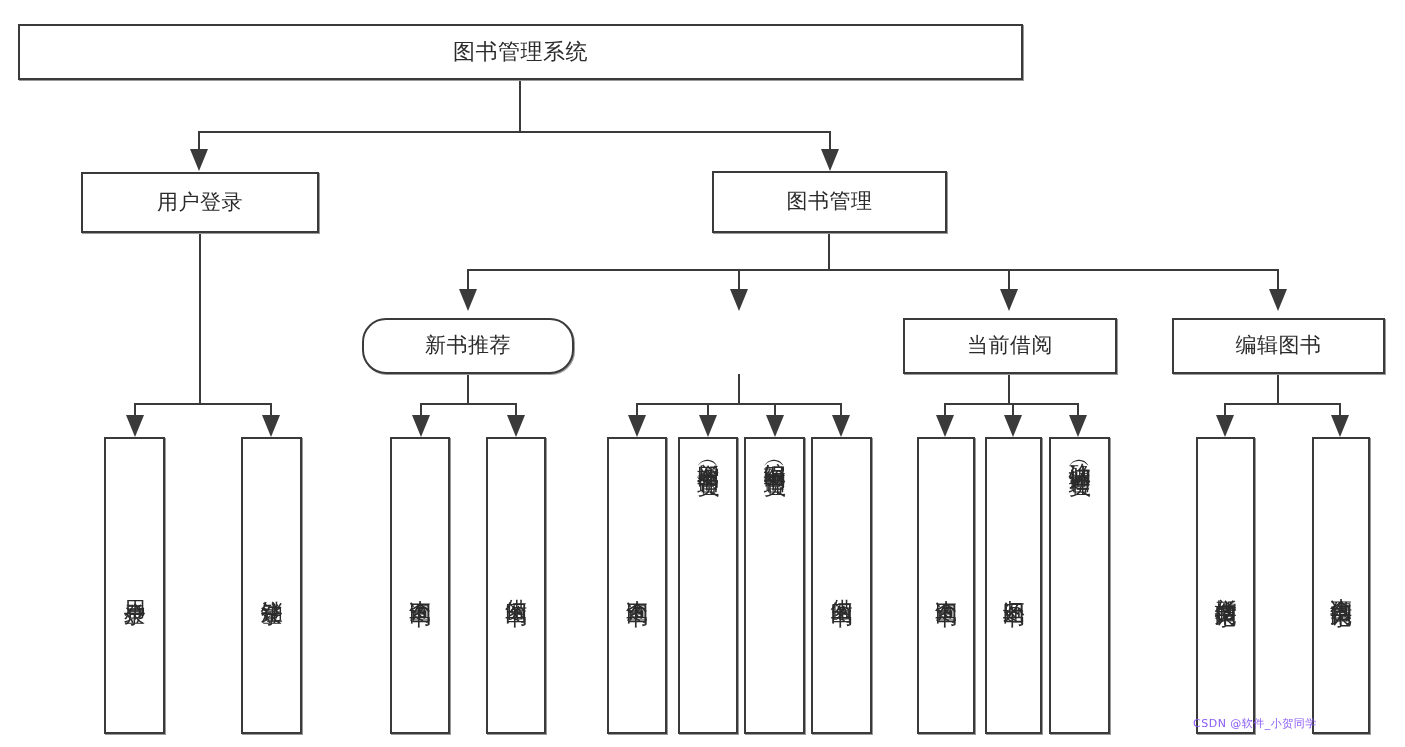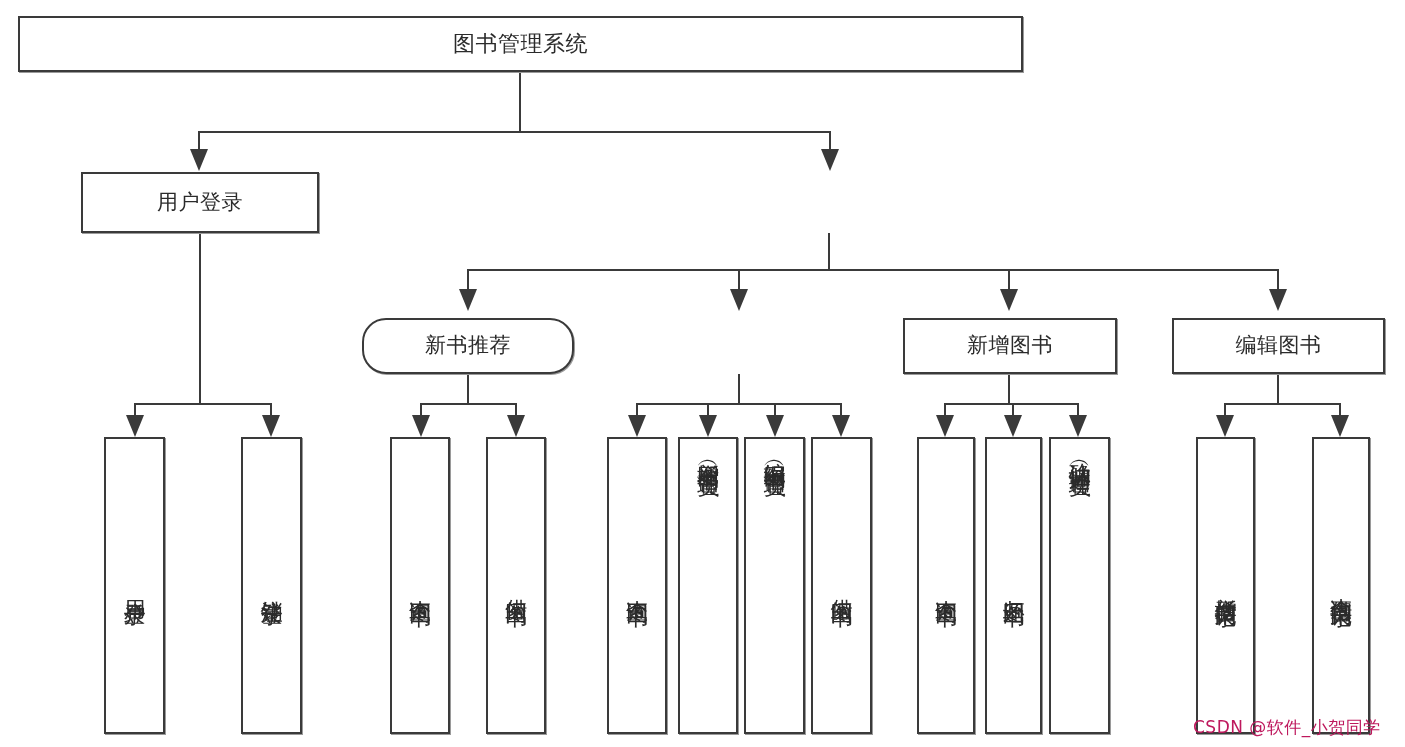--- a/index.html
+++ b/index.html
@@ -76,22 +76,22 @@
     position: absolute;
     width: 0;
     height: 0;
     border-left: 9px solid transparent;
     border-right: 9px solid transparent;
     border-top: 22px solid #3a3a3a;
   }
   
   #watermark {
     position: absolute;
-    color: #be185d;
-    font-size: 17px;
+    color: #8b5cf6;
+    font-size: 11px;
     white-space: nowrap;
     letter-spacing: 0.5px;
     font-family: "DejaVu Sans", "Liberation Sans", sans-serif;
   }
 </style>
 </head>
 <body>
 
 <div id="canvas">
 
@@ -147,33 +147,36 @@
   <div class="arrow" style="left:1004px; top:415px;"></div>
   <div class="arrow" style="left:1069px; top:415px;"></div>
 
   <div class="conn vline" style="left:1277px; top:374px; height:31px;"></div>
   <div class="conn hline" style="left:1224px; top:403px; width:117px;"></div>
   <div class="conn vline" style="left:1224px; top:403px; height:12px;"></div>
   <div class="conn vline" style="left:1339px; top:403px; height:12px;"></div>
   <div class="arrow" style="left:1216px; top:415px;"></div>
   <div class="arrow" style="left:1331px; top:415px;"></div>
 
-  <div class="node horiz root" style="left:18px; top:16px; width:1005px; height:56px;">
+  <div class="node horiz root" style="left:18px; top:24px; width:1005px; height:56px;">
     <span class="label">图书管理系统</span>
   </div>
 
   <div class="node horiz" style="left:81px; top:172px; width:238px; height:61px;">
     <span class="label">用户登录</span>
   </div>
+  <div class="node horiz" style="left:712px; top:171px; width:235px; height:62px;">
+    <span class="label">图书管理</span>
+  </div>
 
   <div class="node horiz" style="left:362px; top:318px; width:212px; height:56px;border-radius:24px;">
     <span class="label">新书推荐</span>
   </div>
   <div class="node horiz" style="left:903px; top:318px; width:214px; height:56px;">
-    <span class="label">新增图书</span>
+    <span class="label">当前借阅</span>
   </div>
   <div class="node horiz" style="left:1172px; top:318px; width:213px; height:56px;">
     <span class="label">编辑图书</span>
   </div>
 
   <div class="node vert mid" style="left:104px; top:437px; width:61px; height:297px;">
     <span class="label">用户登录</span>
   </div>
   <div class="node vert mid" style="left:241px; top:437px; width:61px; height:297px;">
     <span class="label">注销登录</span>

